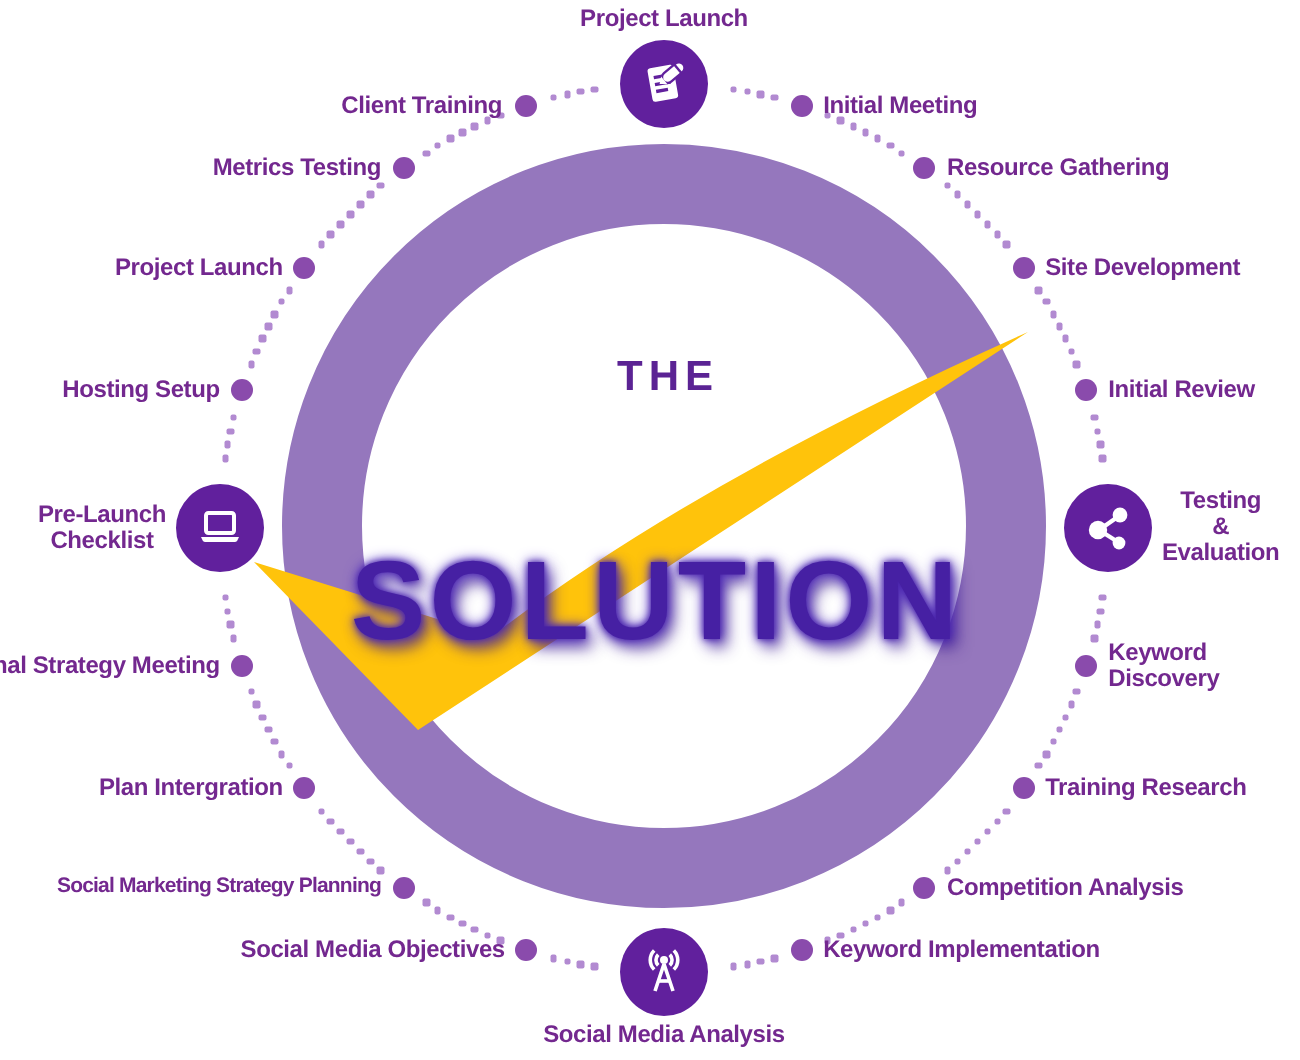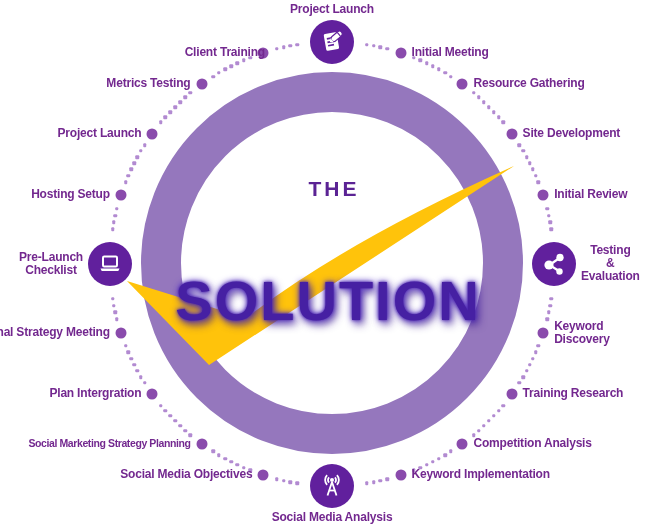--- a/index.html
+++ b/index.html
@@ -247,15 +247,15 @@
       </div>
       <div class="stage-label lab-il" style="left: 83px; top: 264px;">Pre-Launch
 Checklist</div>
       <div class="big-dot" style="left: 120.865px; top: 195.398px;"></div>
       <div class="stage-label lab-l" style="left: 109.865px; top: 195.398px;">Hosting Setup</div>
       <div class="big-dot" style="left: 152.398px; top: 133.512px;"></div>
       <div class="stage-label lab-l" style="left: 141.398px; top: 133.512px;">Project Launch</div>
       <div class="big-dot" style="left: 201.512px; top: 84.3982px;"></div>
       <div class="stage-label lab-l" style="left: 190.512px; top: 84.3982px;">Metrics Testing</div>
       <div class="big-dot" style="left: 263.398px; top: 52.8655px;"></div>
-      <div class="stage-label lab-l" style="left: 265px; top: 52.8655px;">Client Training</div>
+      <div class="stage-label lab-l" style="left: 251px; top: 52.8655px;">Client Training</div>
     </div>
 </div>
 
 </body></html>

